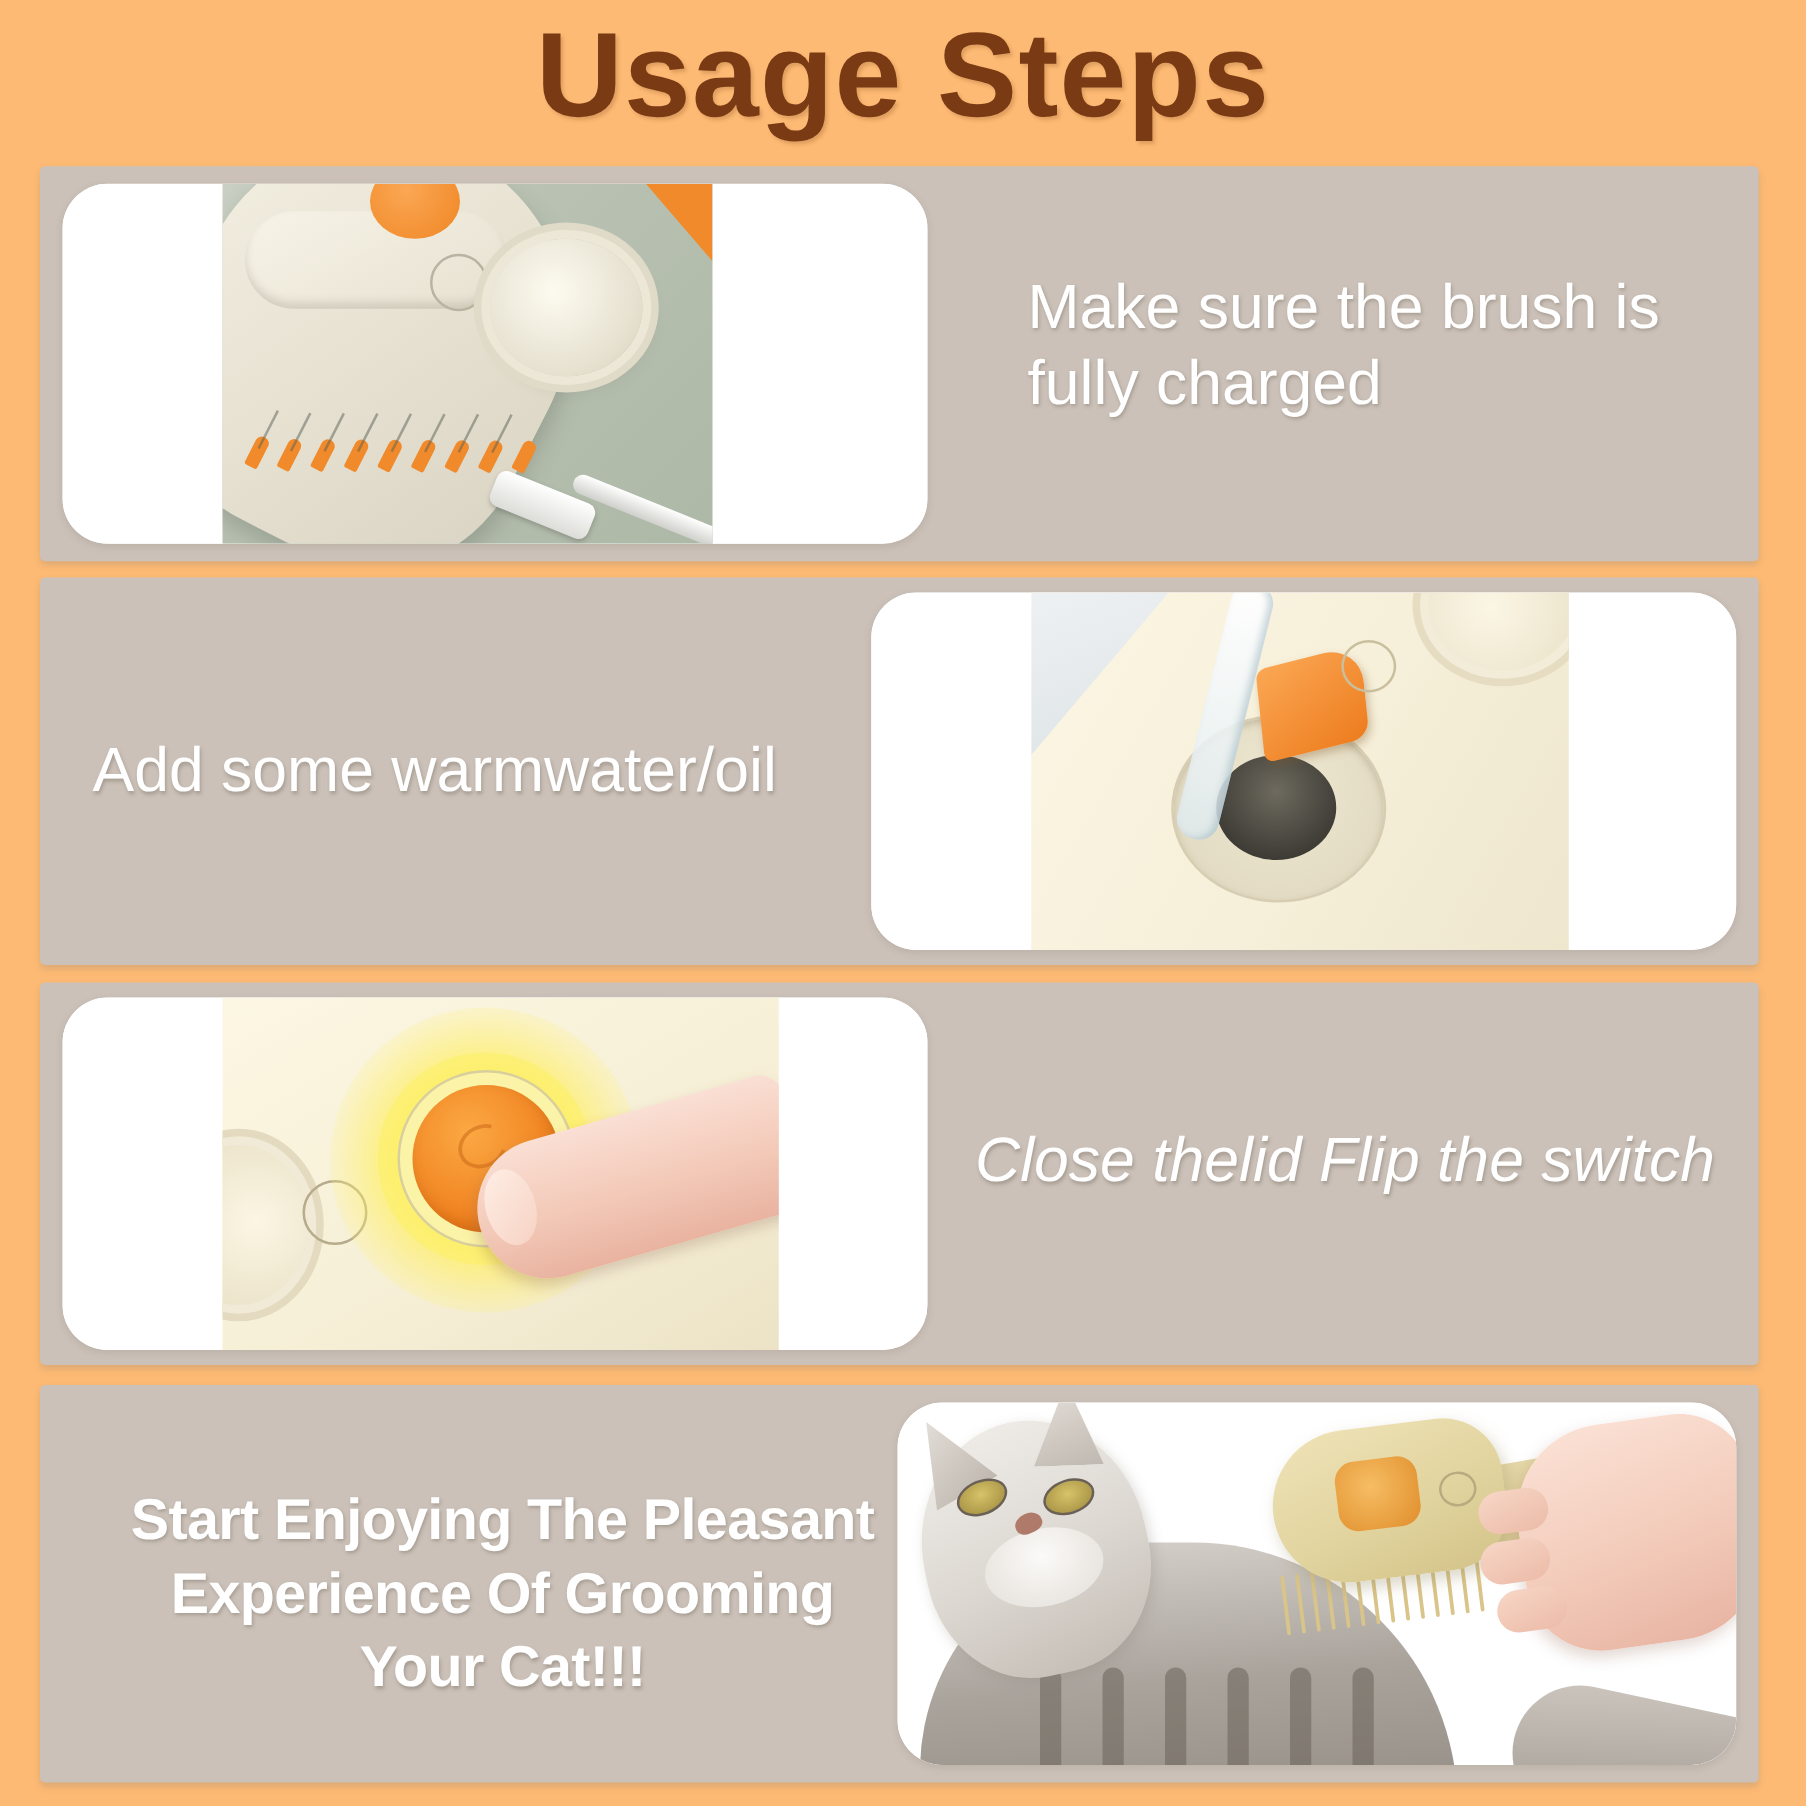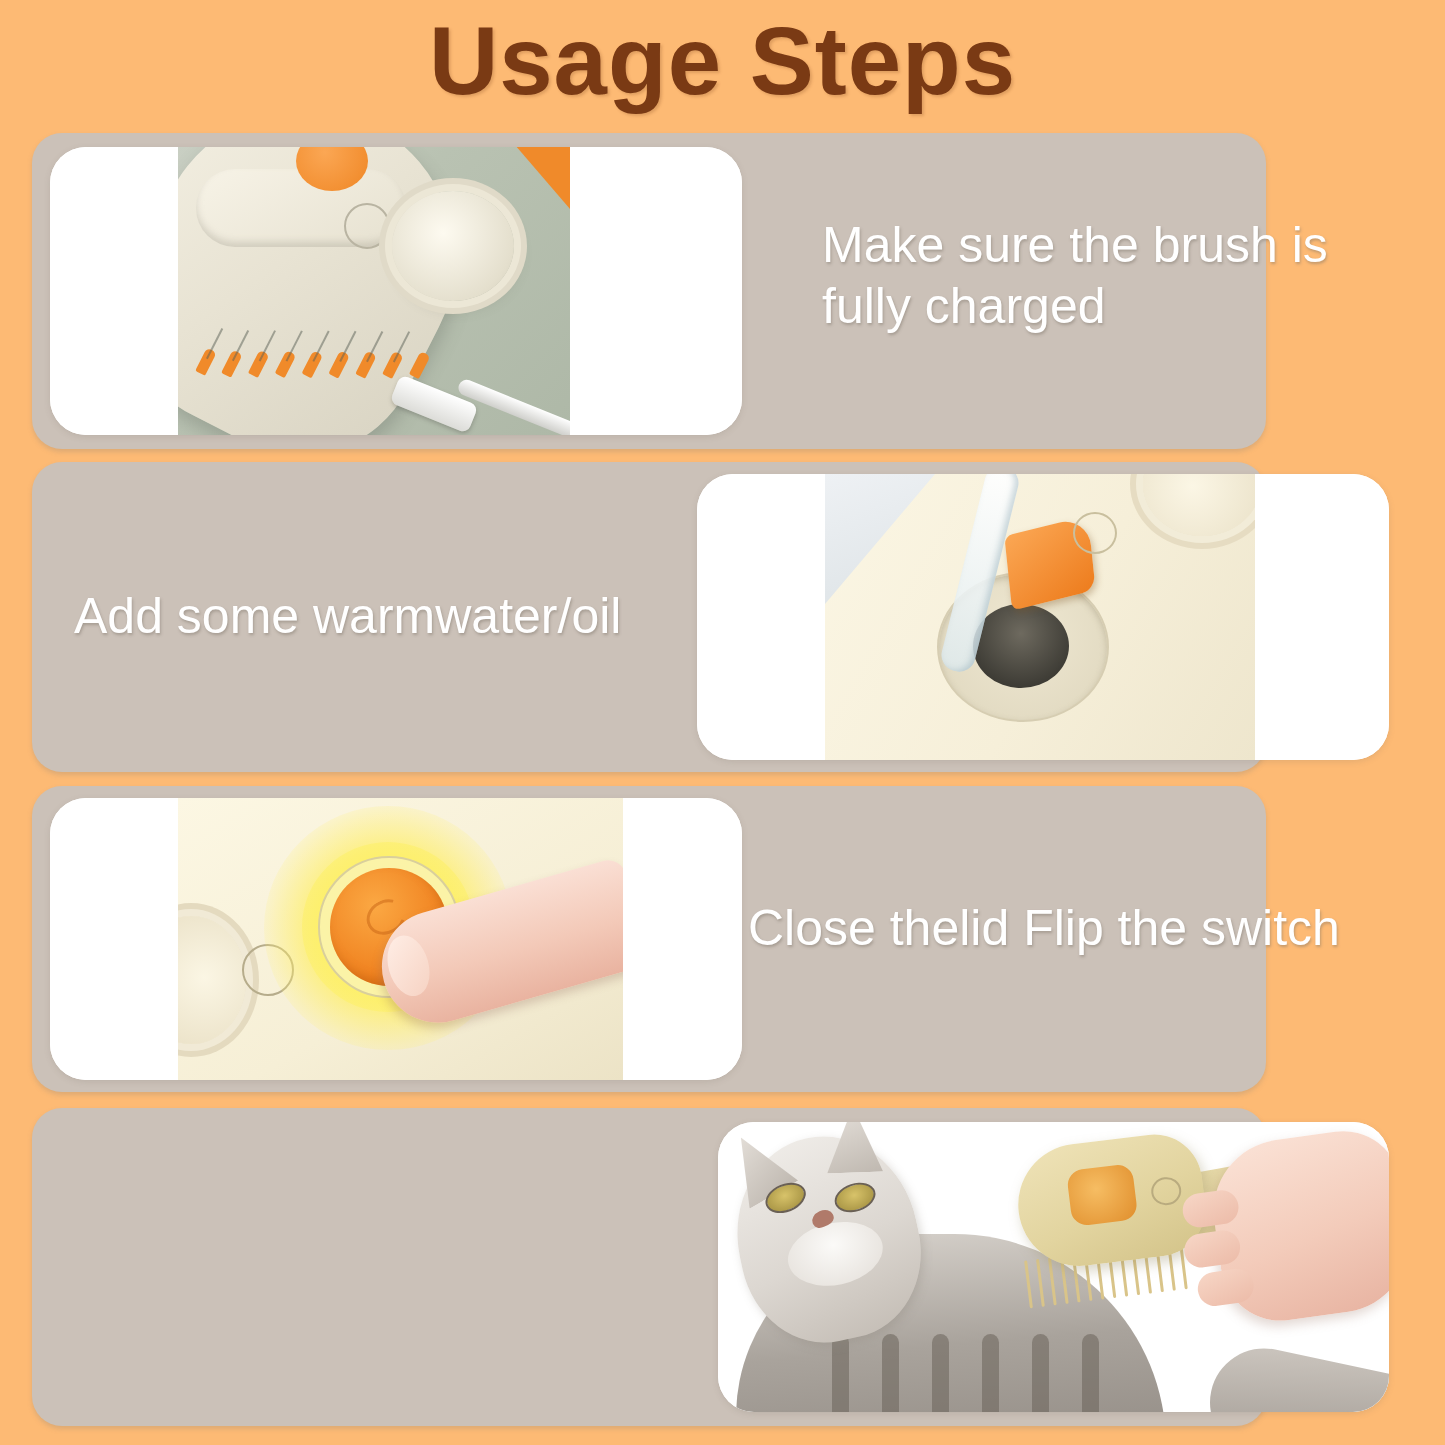--- a/index.html
+++ b/index.html
@@ -26,23 +26,23 @@
     letter-spacing: 1px;
     color: #7a3a14;
     font-family: "Liberation Sans", sans-serif;
     text-shadow: 2px 2px 3px rgba(120,60,25,0.22);
   }
 
   
   .panel {
     position: absolute;
     left: 32px;
-    width: 1234px;
+    width: 1375px;
     background: #cbc1b8;
-    border-radius: 30px;
+    border-radius: 4px;
     box-shadow: 0 3px 5px rgba(140,130,120,0.28);
   }
   #panel1 { top: 133px;  height: 316px; }
   #panel2 { top: 462px;  height: 310px; }
   #panel3 { top: 786px;  height: 306px; }
   #panel4 { top: 1108px; height: 318px; }
 
   
   .photocard {
     position: absolute;
@@ -61,21 +61,21 @@
     position: absolute;
     color: #ffffff;
     font-size: 50px;
     line-height: 1.22;
     font-weight: 400;
     text-shadow: 1px 2px 3px rgba(120,110,100,0.45);
     font-family: "Liberation Sans", sans-serif;
   }
   #cap1 { left: 790px; top: 82px;  width: 580px; }
   #cap2 { left: 42px;  top: 124px; width: 620px; }
-  #cap3 { left: 716px; top: 112px; width: 620px; }
+  #cap3 { left: 748px; top: 112px; width: 620px; font-style: italic; }
   #cap4 {
     left: 60px; top: 78px; width: 620px;
     text-align: center;
     font-size: 46px;
     font-weight: bold;
     line-height: 1.28;
     letter-spacing: -0.5px;
   }
 
   
@@ -471,20 +471,25 @@
           </div>
         </div>
       </div>
     </div>
 
     <div class="caption" id="cap3">Close thelid Flip the switch</div>
   </div>
 
   <div class="panel" id="panel4">
 
+    <div class="caption" id="cap4">
+      <div>Start Enjoying The Pleasant</div>
+      <div>Experience Of Grooming</div>
+      <div>Your Cat!!!</div>
+    </div>
 
     <div class="photocard" id="card4">
       <div class="ill" id="ill4">
         <div class="catbody">
           <span class="stripe" style="left:96px;"></span>
           <span class="stripe" style="left:146px;"></span>
           <span class="stripe" style="left:196px;"></span>
           <span class="stripe" style="left:246px;"></span>
           <span class="stripe" style="left:296px;"></span>
           <span class="stripe" style="left:346px;"></span>

